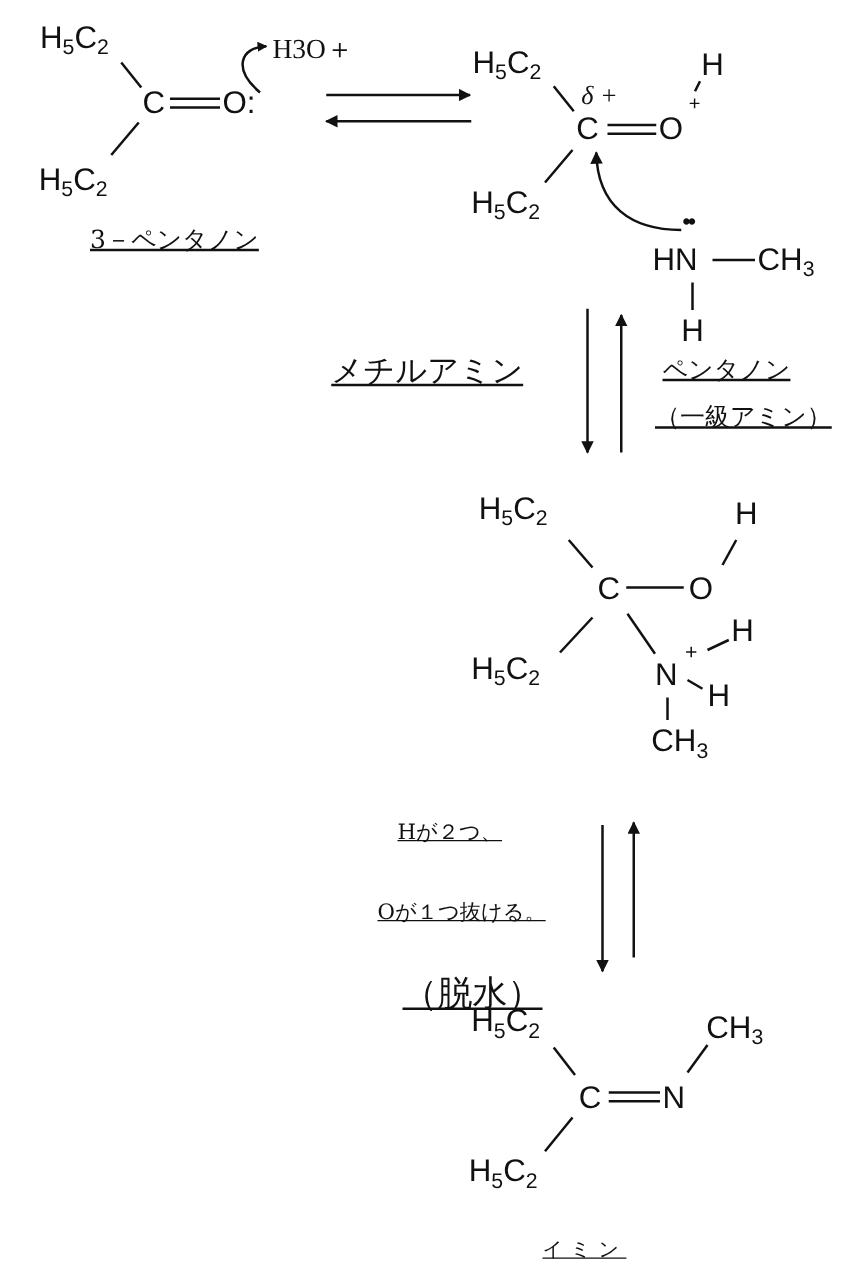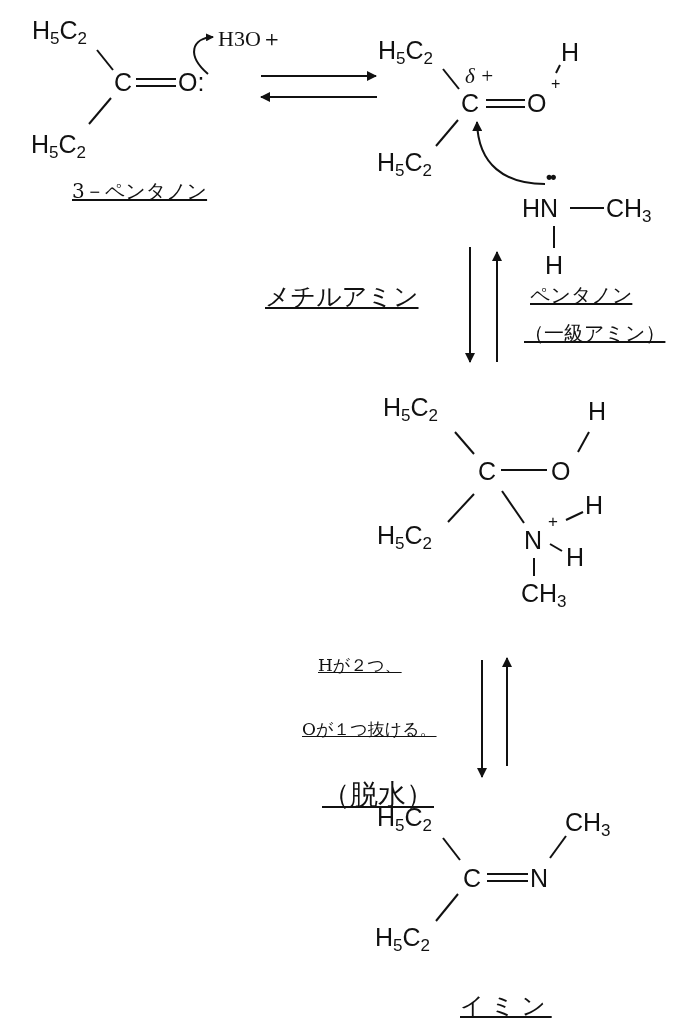--- a/index.html
+++ b/index.html
@@ -128,13 +128,13 @@
   <span>H</span><sub>5</sub><span>C</span><sub>2</sub>
 </div>
 <div class="abs chem" style="left:463px;top:866px;">C</div>
 <div class="abs chem" style="left:530px;top:866px;">N</div>
 <div class="abs chem" style="left:565px;top:810px;">
   <span>CH</span><sub>3</sub>
 </div>
 <div class="abs chem" style="left:375px;top:925px;">
   <span>H</span><sub>5</sub><span>C</span><sub>2</sub>
 </div>
-<div class="abs jp" style="left:460px;top:990px;font-size:24px;letter-spacing:6px;text-align:right;">イミン</div>
+<div class="abs jp" style="left:434px;top:990px;font-size:16px;letter-spacing:6px;text-align:right;">イミン</div>
 
 </body></html>

